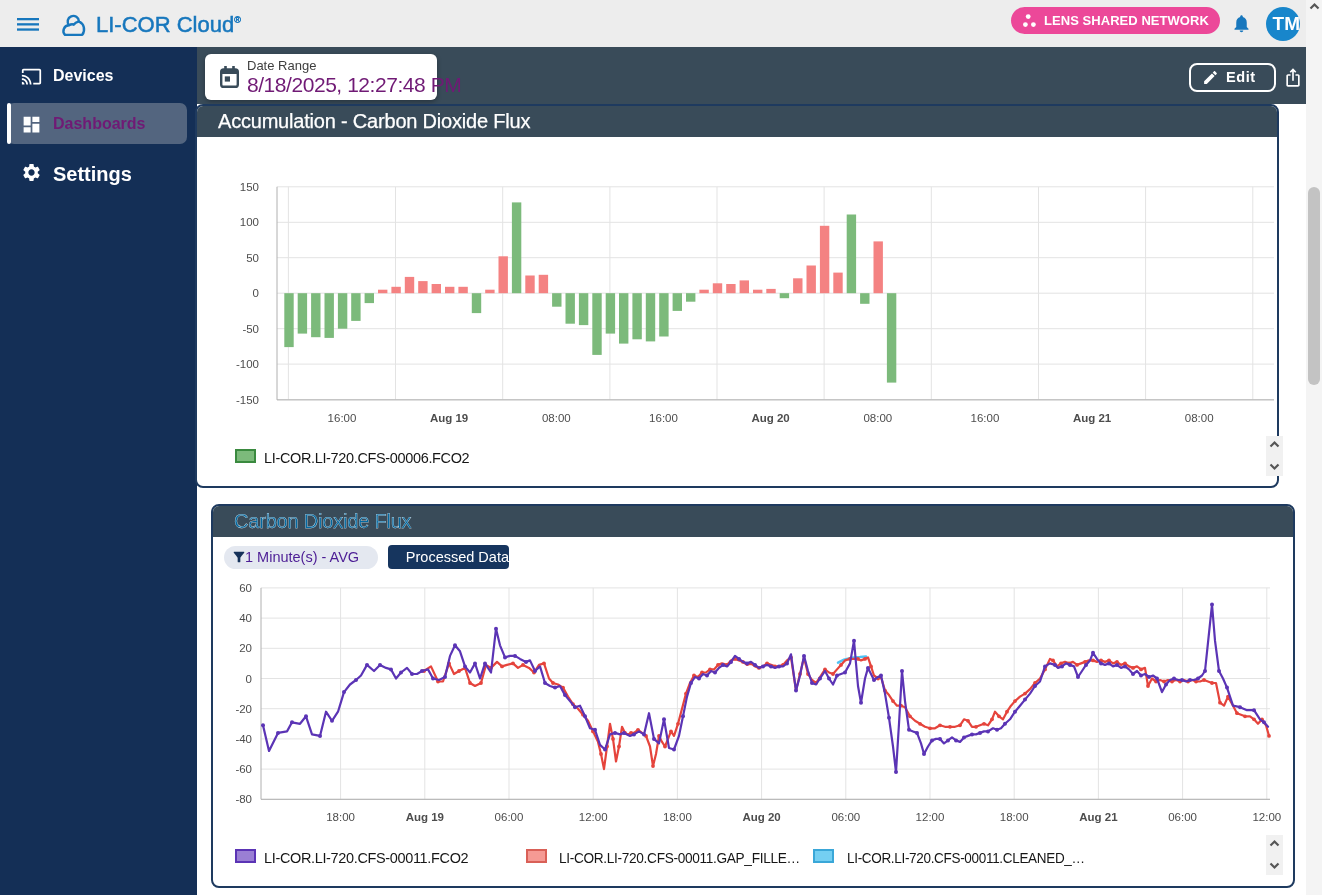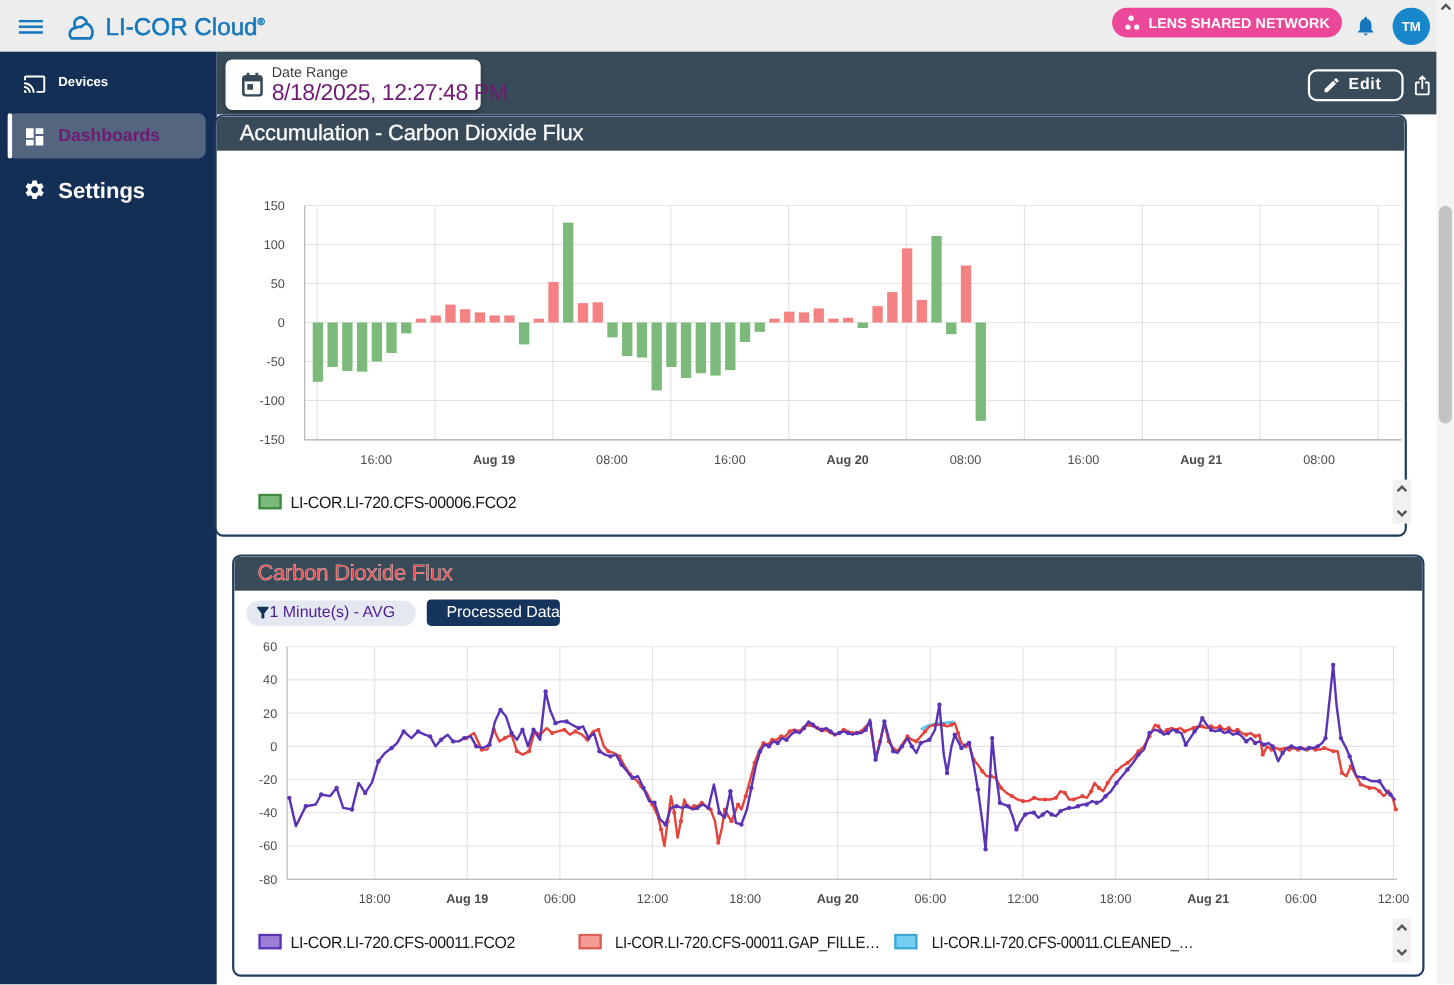--- a/index.html
+++ b/index.html
@@ -25,29 +25,29 @@
 
 <div class="abs" style="left:1011px;top:7px;width:209px;height:27px;border-radius:14px;background:#ec4899;color:#fff;font-size:13px;font-weight:bold;letter-spacing:0.05px;line-height:27px;padding-left:33px;">LENS SHARED NETWORK</div>
 <svg class="abs" style="left:1022px;top:13px" width="16" height="16" viewBox="0 0 16 16">
   <circle cx="6.2" cy="3.6" r="2.4" fill="#fff"></circle>
     <circle cx="3.4" cy="11.6" r="2.4" fill="#fff"></circle>
     <circle cx="11.4" cy="11.6" r="2.4" fill="#fff"></circle>
 </svg>
 <svg class="abs" style="left:1231px;top:13px" width="21" height="21" viewBox="0 0 24 24" fill="#1777bd">
     <path d="M12 22c1.1 0 2-.9 2-2h-4c0 1.1.9 2 2 2zm6-6v-5c0-3.07-1.63-5.64-4.5-6.32V4c0-.83-.67-1.5-1.5-1.5s-1.5.67-1.5 1.5v.68C7.64 5.36 6 7.92 6 11v5l-2 2v1h16v-1l-2-2z"></path>
   </svg>
-<div class="abs" style="left:1266px;top:7px;width:34px;height:34px;border-radius:50%;background:#1886cb;color:#fff;font-size:12px;font-weight:bold;line-height:34px;text-align:center;">TM</div>
+<div class="abs" style="left:1266px;top:7px;width:34px;height:34px;border-radius:50%;background:#1886cb;color:#fff;font-size:19px;font-weight:bold;line-height:34px;text-align:right;">TM</div>
 
 <div class="abs" style="left:0;top:47px;width:197px;height:848px;background:#142f56;"></div>
 <div class="abs" style="left:7px;top:103px;width:180px;height:41px;border-radius:7px;background:#53657f;"></div>
 <div class="abs" style="left:7px;top:103px;width:4px;height:41px;border-radius:2px;background:#fff;"></div>
 <svg class="abs" style="left:21px;top:66px" width="21" height="21" viewBox="0 0 24 24" fill="#fff">
     <path d="M1 18v3h3c0-1.66-1.34-3-3-3zm0-4v2c2.76 0 5 2.24 5 5h2c0-3.87-3.13-7-7-7zm0-4v2c4.97 0 9 4.03 9 9h2c0-6.08-4.93-11-11-11zm20-7H3c-1.1 0-2 .9-2 2v3h2V5h18v14h-7v2h7c1.1 0 2-.9 2-2V5c0-1.1-.9-2-2-2z"></path>
   </svg>
-<div class="abs" style="left:53px;top:67px;color:#fff;font-size:12px;font-weight:bold;">Devices</div>
+<div class="abs" style="left:53px;top:67px;color:#fff;font-size:16px;font-weight:bold;">Devices</div>
 <svg class="abs" style="left:21px;top:114px" width="21" height="21" viewBox="0 0 24 24" fill="#fff">
     <path d="M3 13h8V3H3v10zm0 8h8v-6H3v6zm10 0h8V11h-8v10zm0-18v6h8V3h-8z"></path>
   </svg>
 <div class="abs" style="left:53px;top:115px;color:#701a75;font-size:16px;font-weight:bold;">Dashboards</div>
 <svg class="abs" style="left:21px;top:162px" width="21" height="21" viewBox="0 0 24 24" fill="#fff">
     <path d="M19.14 12.94c.04-.3.06-.61.06-.94 0-.32-.02-.64-.07-.94l2.03-1.58c.18-.14.23-.41.12-.61l-1.92-3.32c-.12-.22-.37-.29-.59-.22l-2.39.96c-.5-.38-1.03-.7-1.62-.94l-.36-2.54c-.04-.24-.24-.41-.48-.41h-3.84c-.24 0-.43.17-.47.41l-.36 2.54c-.59.24-1.13.57-1.62.94l-2.39-.96c-.22-.08-.47 0-.59.22L2.74 8.87c-.12.21-.08.47.12.61l2.03 1.58c-.05.3-.09.63-.09.94s.02.64.07.94l-2.03 1.58c-.18.14-.23.41-.12.61l1.92 3.32c.12.22.37.29.59.22l2.39-.96c.5.38 1.03.7 1.62.94l.36 2.54c.05.24.24.41.48.41h3.84c.24 0 .44-.17.47-.41l.36-2.54c.59-.24 1.13-.56 1.62-.94l2.39.96c.22.08.47 0 .59-.22l1.92-3.32c.12-.22.07-.47-.12-.61l-2.01-1.58zM12 15.6c-1.98 0-3.6-1.62-3.6-3.6s1.62-3.6 3.6-3.6 3.6 1.62 3.6 3.6-1.62 3.6-3.6 3.6z"></path>
   </svg>
 <div class="abs" style="left:53px;top:163px;color:#fff;font-size:20px;font-weight:bold;">Settings</div>
 
 <div class="abs" style="left:197px;top:47px;width:1109px;height:56.5px;background:#394b59;"></div>
@@ -166,21 +166,21 @@
 <div class="abs" style="left:1266px;top:436px;width:17px;height:40px;background:#f1f1f1;"></div>
 <svg class="abs" style="left:1269px;top:440px" width="11" height="8" viewBox="0 0 11 8">
     <path d="M1.5 6.5 L5.5 2.5 L9.5 6.5" fill="none" stroke="#565656" stroke-width="2.2"></path>
   </svg>
 <svg class="abs" style="left:1269px;top:463px" width="11" height="8" viewBox="0 0 11 8">
     <path d="M1.5 1.5 L5.5 5.5 L9.5 1.5" fill="none" stroke="#565656" stroke-width="2.2"></path>
   </svg>
 
 <div class="abs" style="left:211px;top:503.5px;width:1084px;height:384px;background:#fff;border:2px solid #1e3a5f;border-radius:8px;overflow:hidden;">
   <div style="position:absolute;left:0;top:0;width:100%;height:31px;background:#394b59;"></div>
-  <div style="position:absolute;left:21px;top:4px;color:#ef4444;font-size:20px;letter-spacing:-0.2px;-webkit-text-stroke:0.25px #fff;">Carbon Dioxide Flux</div>
+  <div style="position:absolute;left:21px;top:4px;color:#0369a1;font-size:20px;letter-spacing:-0.2px;-webkit-text-stroke:0.25px #fff;">Carbon Dioxide Flux</div>
 </div>
 
 <div class="abs" style="left:224px;top:546px;width:154px;height:23px;border-radius:12px;background:#e4e8f0;"></div>
 <svg class="abs" style="left:231px;top:549px" width="16" height="16" viewBox="0 0 24 24" fill="#16325a">
     <path d="M4.25 5.61C6.27 8.2 10 13 10 13v6c0 .55.45 1 1 1h2c.55 0 1-.45 1-1v-6s3.73-4.8 5.75-7.39C20.25 4.95 19.78 4 18.95 4H5.04c-.83 0-1.3.95-.79 1.61z"></path>
   </svg>
 <div class="abs" style="left:245px;top:549px;font-size:14.5px;color:#4c1d95;">1 Minute(s) - AVG</div>
 <div class="abs" style="left:388px;top:545px;width:121px;height:24px;border-radius:4px;background:#16355e;color:#fff;font-size:14.5px;text-align:right;line-height:24px;">Processed Data</div>
 <svg width="1084" height="384" viewBox="211 503.5 1084 384" style="position:absolute;left:211px;top:503.5px">
 <line x1="261.0" y1="587.4" x2="1270.0" y2="587.4" stroke="#e3e3e3" stroke-width="1"></line>

